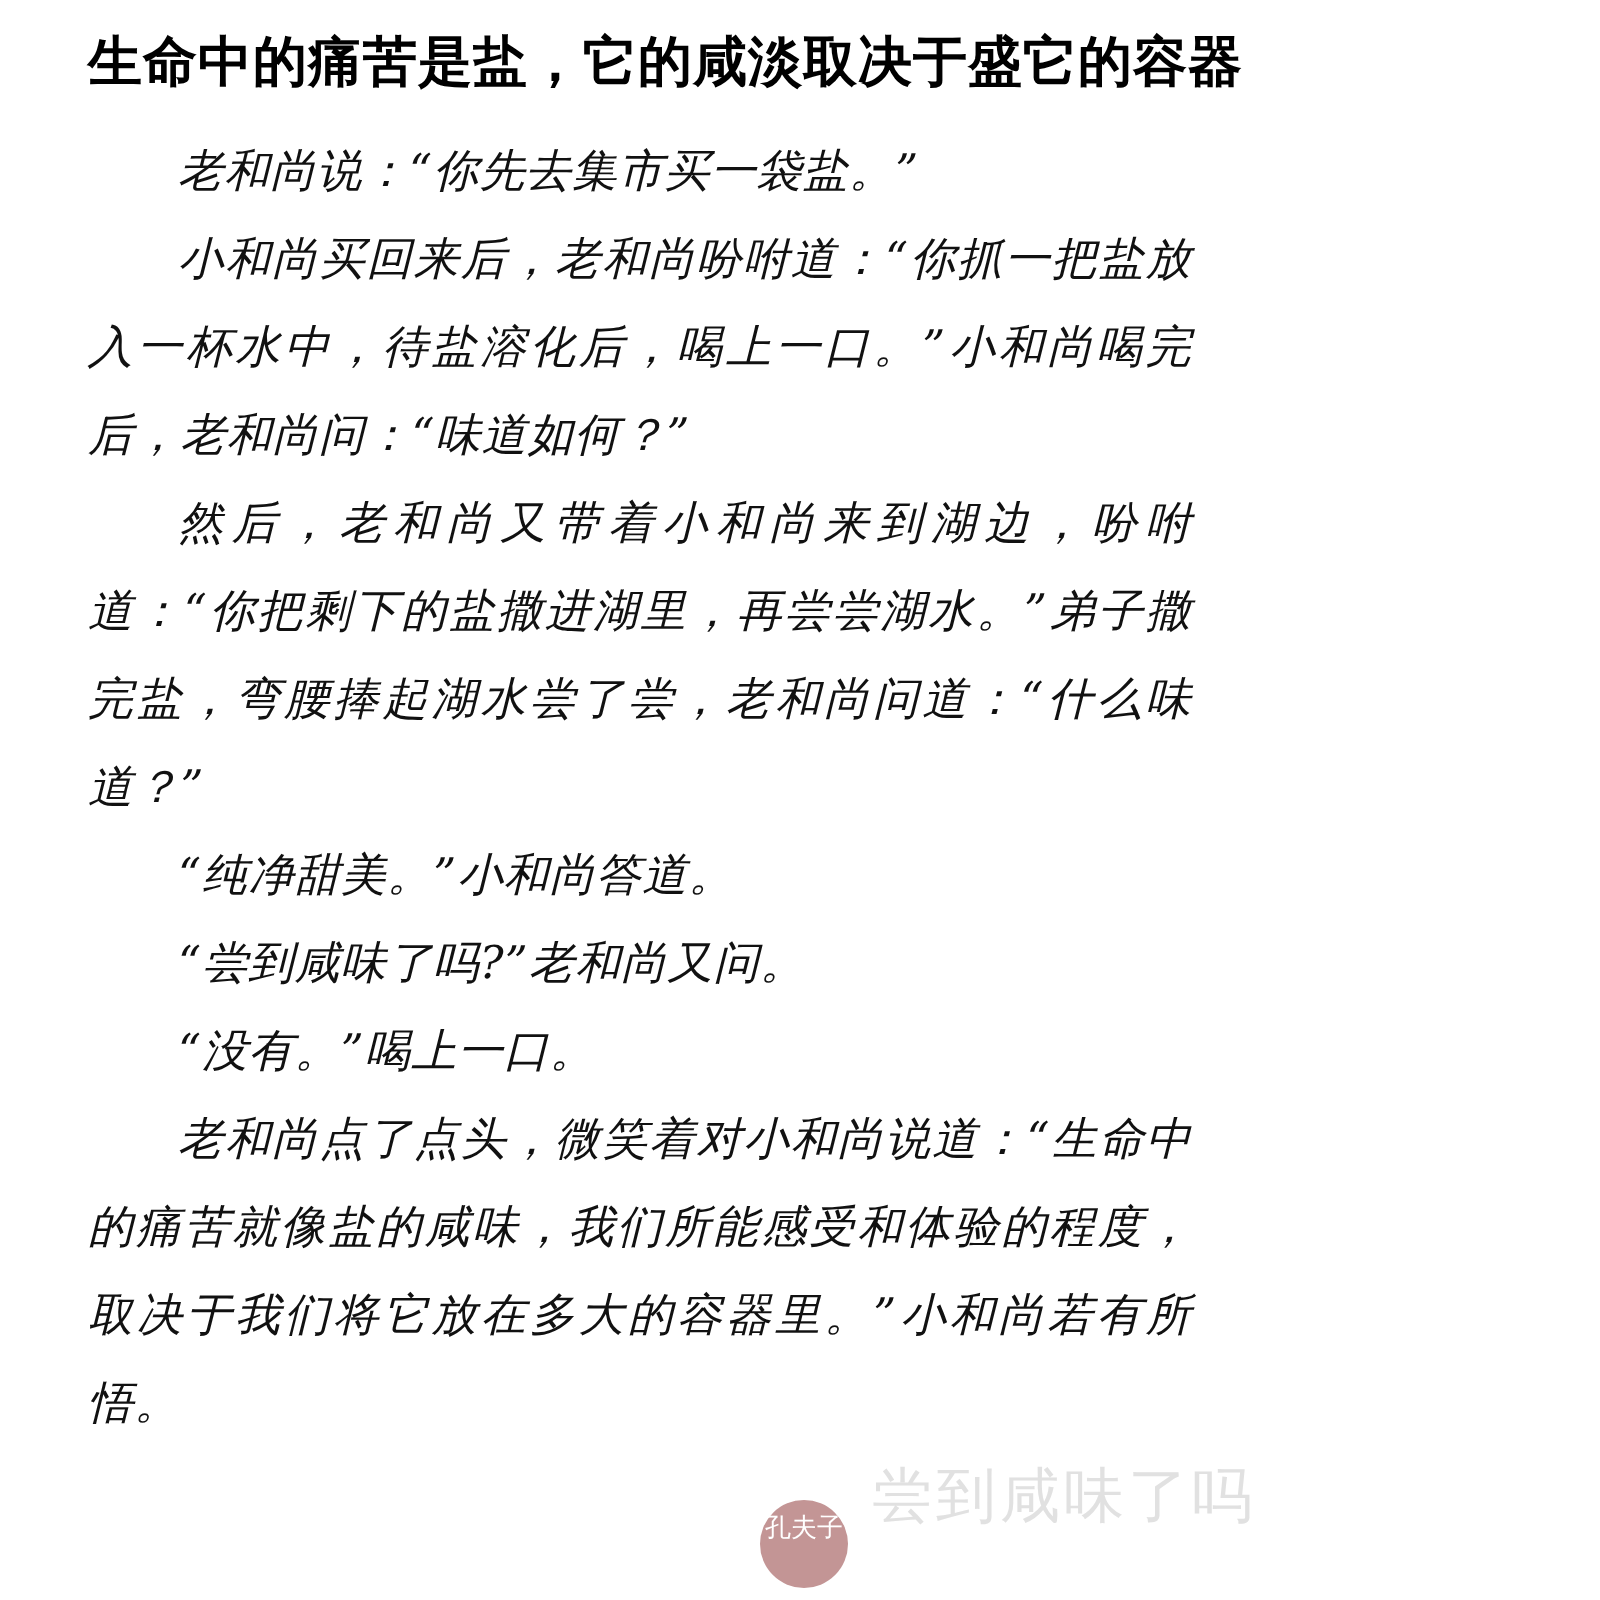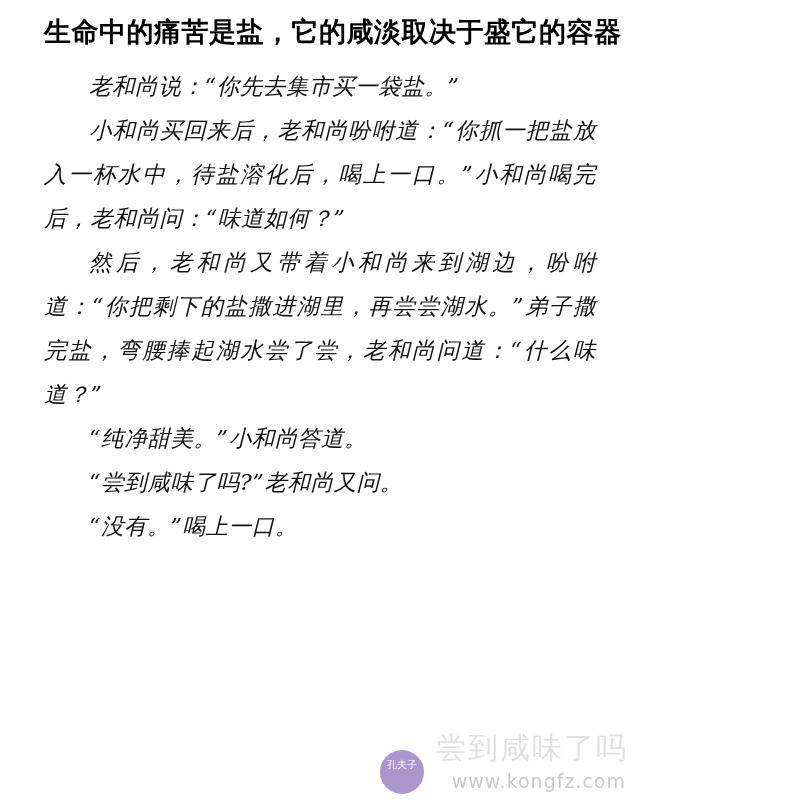--- a/index.html
+++ b/index.html
@@ -76,24 +76,24 @@
     letter-spacing: 1px;
     white-space: nowrap;
   }
   .wm-logo {
     position: absolute;
     left: 0px;
     bottom: 0px;
     width: 44px;
     height: 44px;
     border-radius: 50%;
-    background: #4c1d95;
+    background: #7f1d1d;
     color: #ffffff;
     font-family: "DejaVu Serif", serif;
-    font-size: 10px;
+    font-size: 13px;
     line-height: 14px;
     text-align: center;
     padding-top: 8px;
     box-sizing: border-box;
     opacity: 0.85;
   }
 </style>
 </head>
 <body>
 
@@ -101,21 +101,21 @@
 
   <h1 class="doc-title">生命中的痛苦是盐，它的咸淡取决于盛它的容器</h1>
 
   <div class="body-text">
     <p class="para">老和尚说：“你先去集市买一袋盐。”</p>
     <p class="para">小和尚买回来后，老和尚吩咐道：“你抓一把盐放入一杯水中，待盐溶化后，喝上一口。”小和尚喝完后，老和尚问：“味道如何？”</p>
     <p class="para">然后，老和尚又带着小和尚来到湖边，吩咐道：“你把剩下的盐撒进湖里，再尝尝湖水。”弟子撒完盐，弯腰捧起湖水尝了尝，老和尚问道：“什么味道？”</p>
     <p class="para">“纯净甜美。”小和尚答道。</p>
     <p class="para">“尝到咸味了吗?”老和尚又问。</p>
     <p class="para">“没有。”喝上一口。</p>
+    <p class="para">老和尚点了点头，微笑着对小和尚说道：“生命中的痛苦就像盐的咸味，我们所能感受和体验的程度，取决于我们将它放在多大的容器里。”小和尚若有所悟。</p>
   </div>
 
   <div class="watermark">
     <span class="wm-big">尝到咸味了吗</span>
-    <span class="wm-url">www.kongfz.com</span>
     <span class="wm-logo">孔夫子</span>
   </div>
 
 </div>
 
 </body></html>

